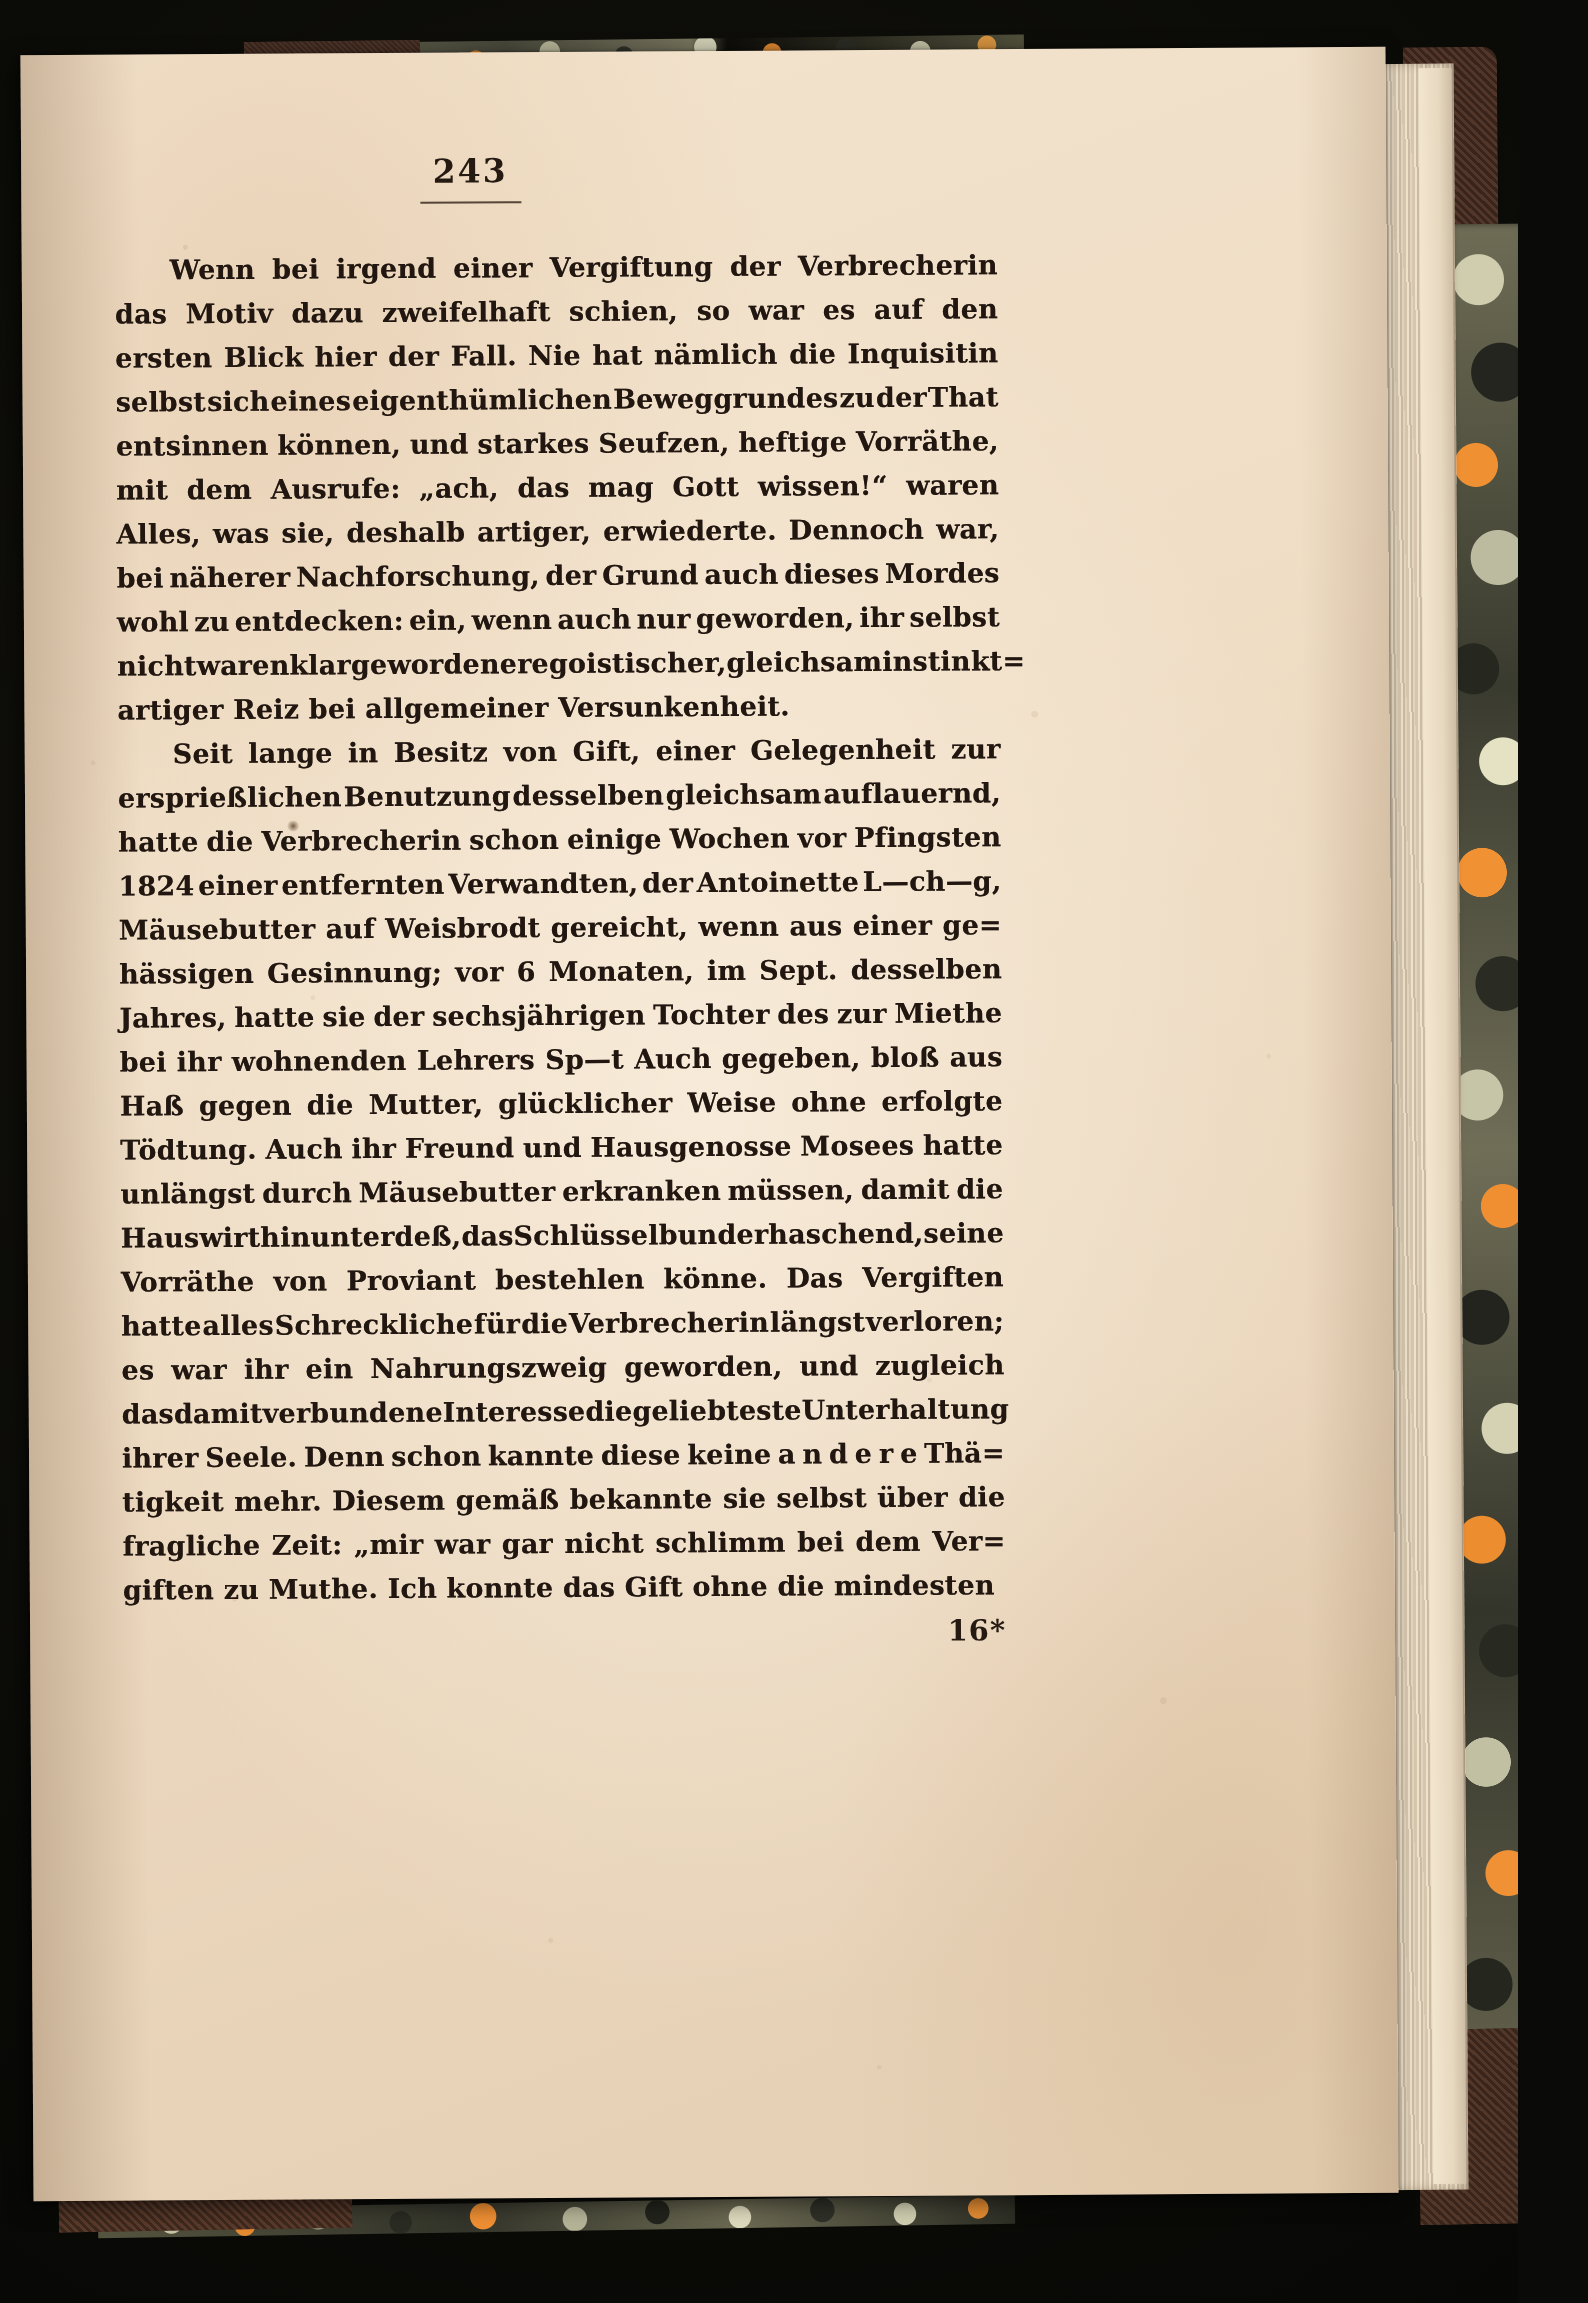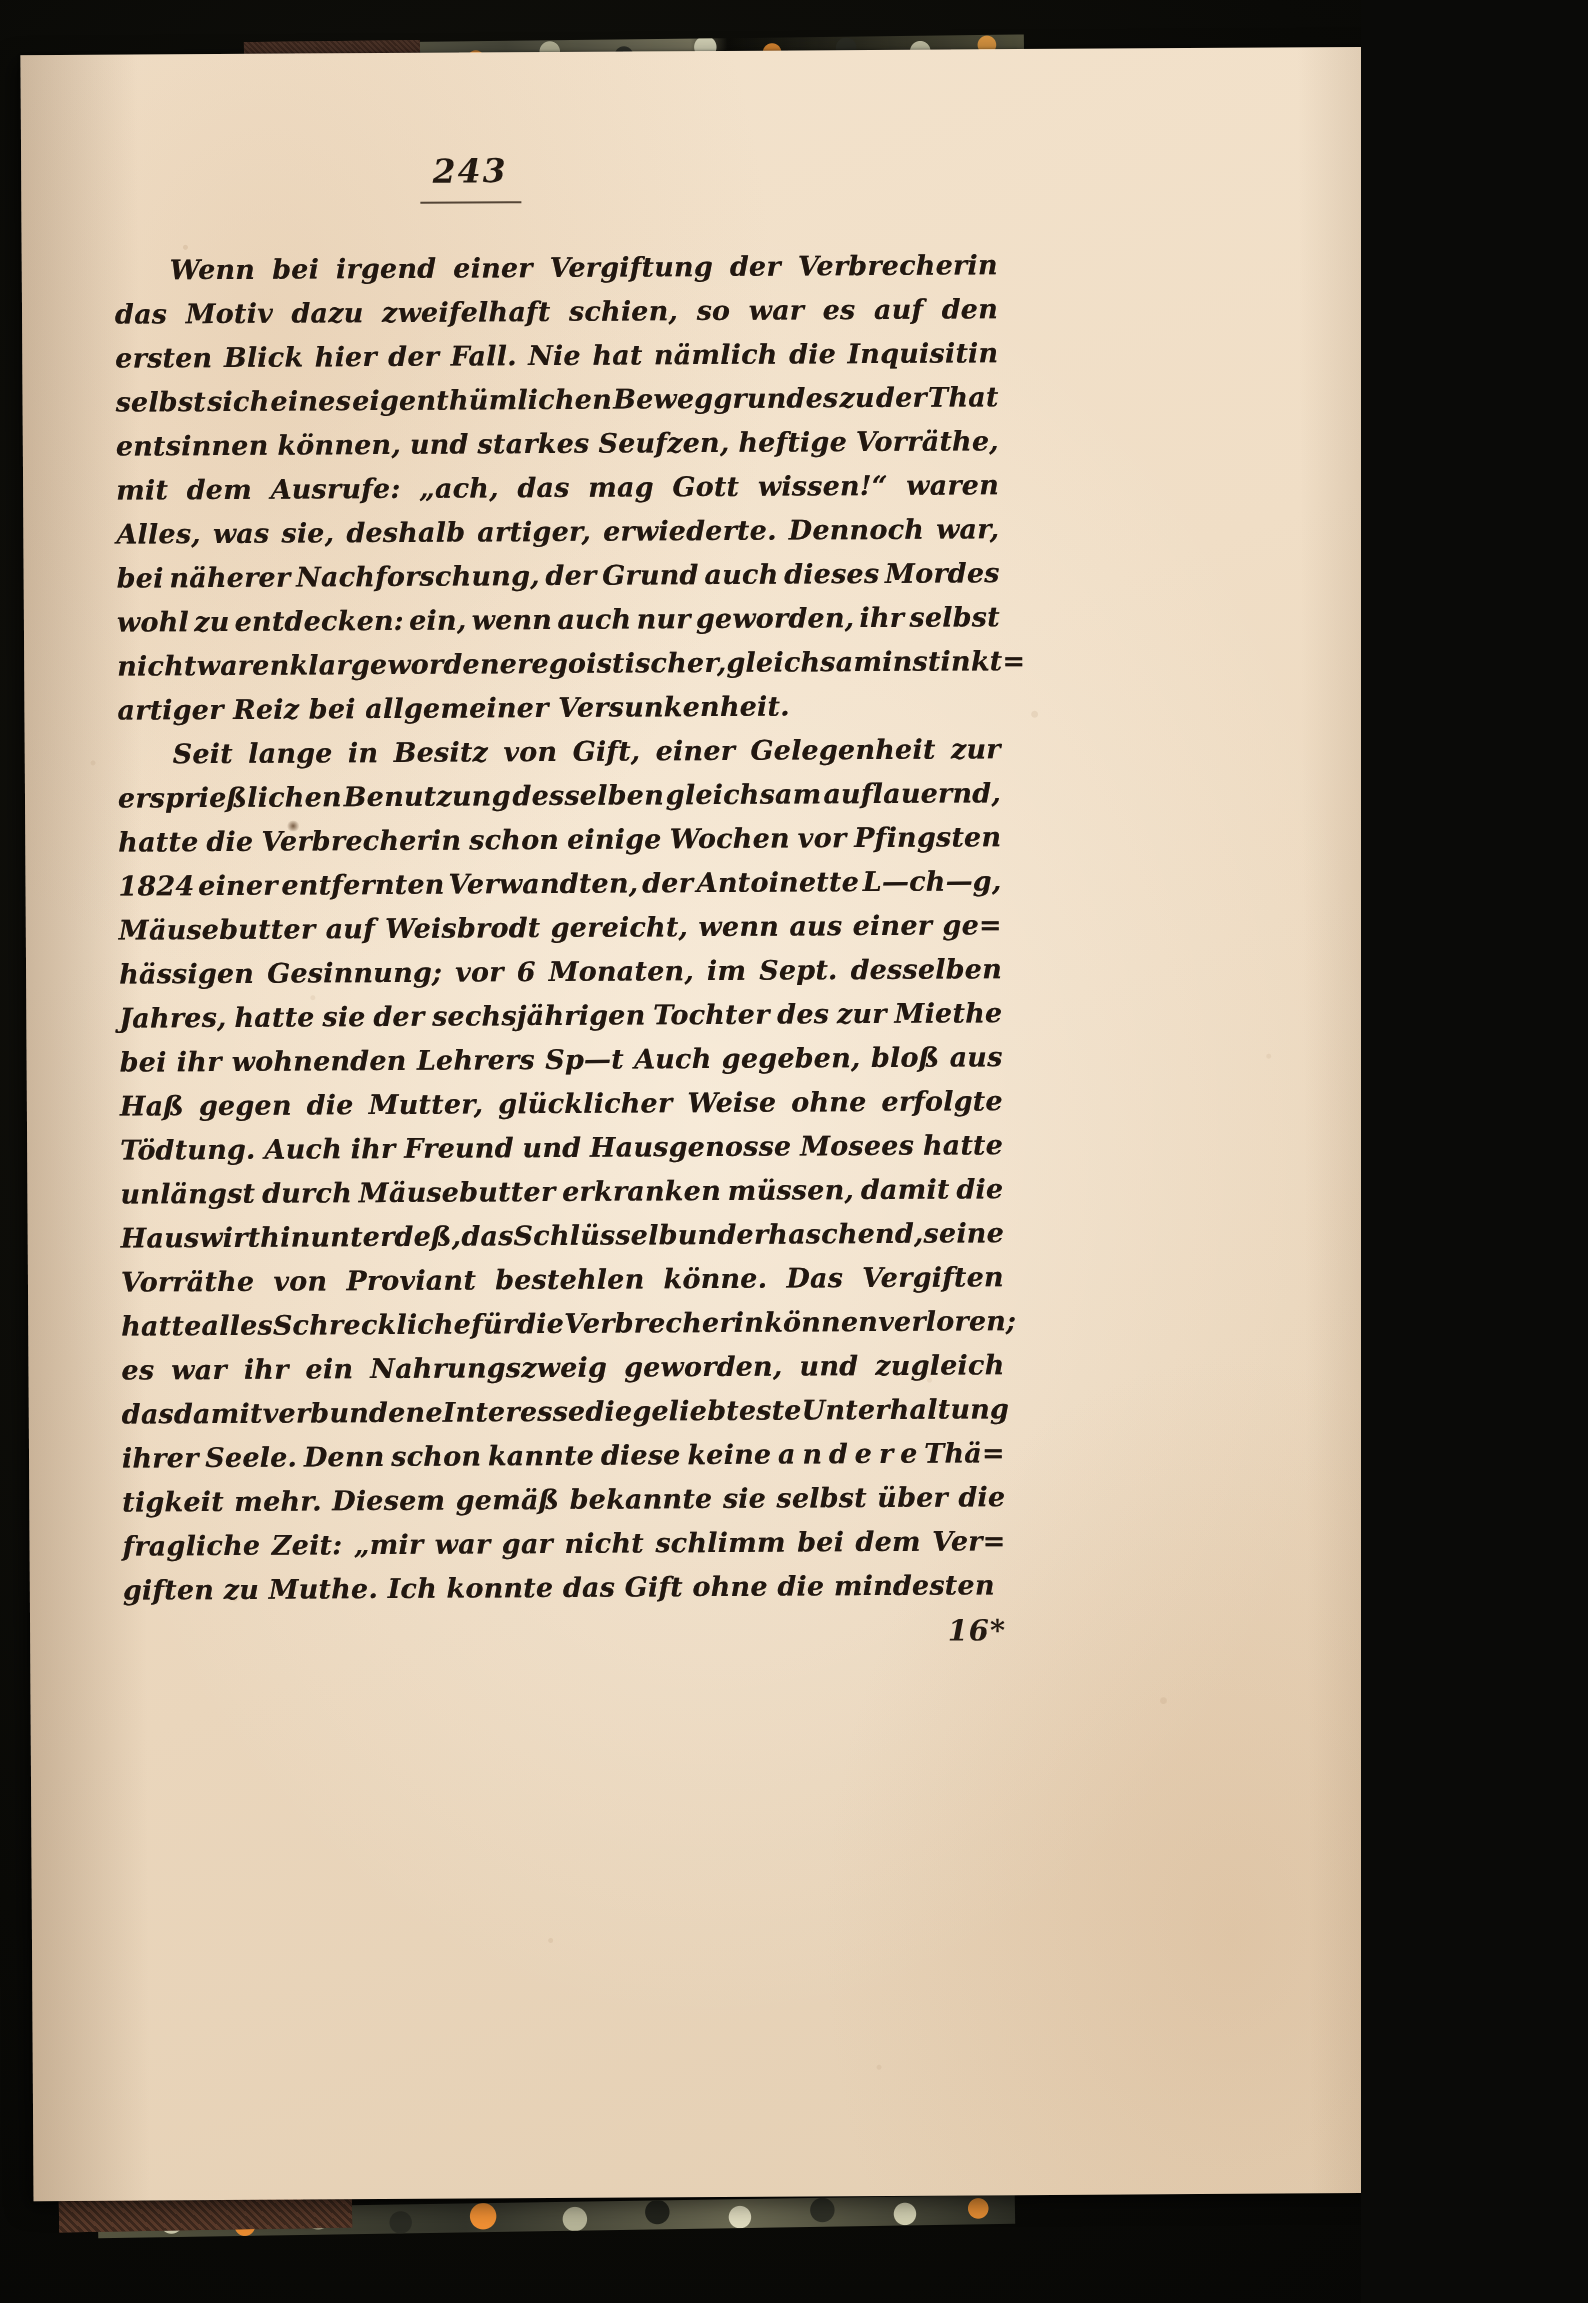--- a/index.html
+++ b/index.html
@@ -9,25 +9,24 @@
   }
   body {
     width: 1589px;
     height: 2304px;
     overflow: hidden;
     font-family: "DejaVu Serif", serif;
   }
 
   #scan {
     position: relative;
-    width: 1361px;
+    width: 1518px;
     height: 2304px;
     background: #fef9c3;
     overflow: hidden;
-    font-style: italic;
   }
 
   
   .backdrop {
     position: absolute;
     inset: 0;
     background:
       radial-gradient(ellipse 120% 90% at 45% 40%, #16150f 0%, #0a0a07 60%, #050504 100%);
   }
 
@@ -575,21 +574,21 @@
               <span>Das</span>
               <span>Vergiften</span>
             </div>
             <div class="ln just">
               <span>hatte</span>
               <span>alles</span>
               <span>Schreckliche</span>
               <span>für</span>
               <span>die</span>
               <span>Verbrecherin</span>
-              <span>können</span>
+              <span>längst</span>
               <span>verloren;</span>
             </div>
             <div class="ln just">
               <span>es</span>
               <span>war</span>
               <span>ihr</span>
               <span>ein</span>
               <span>Nahrungszweig</span>
               <span>geworden,</span>
               <span>und</span>

